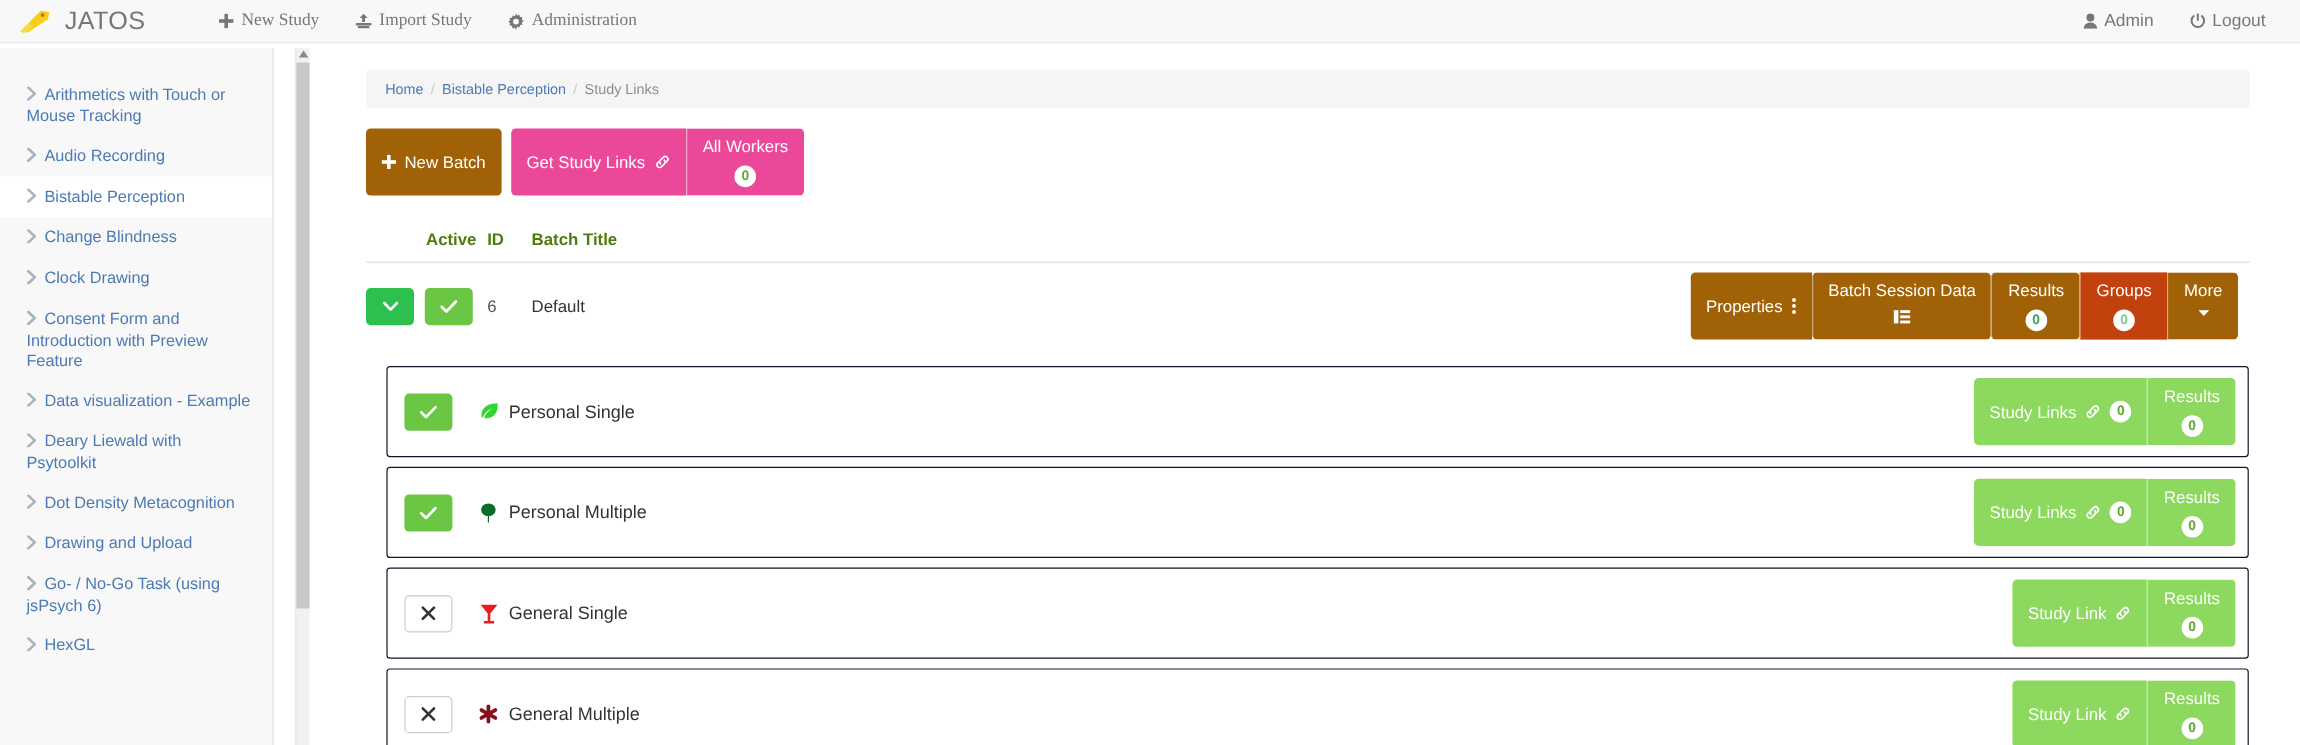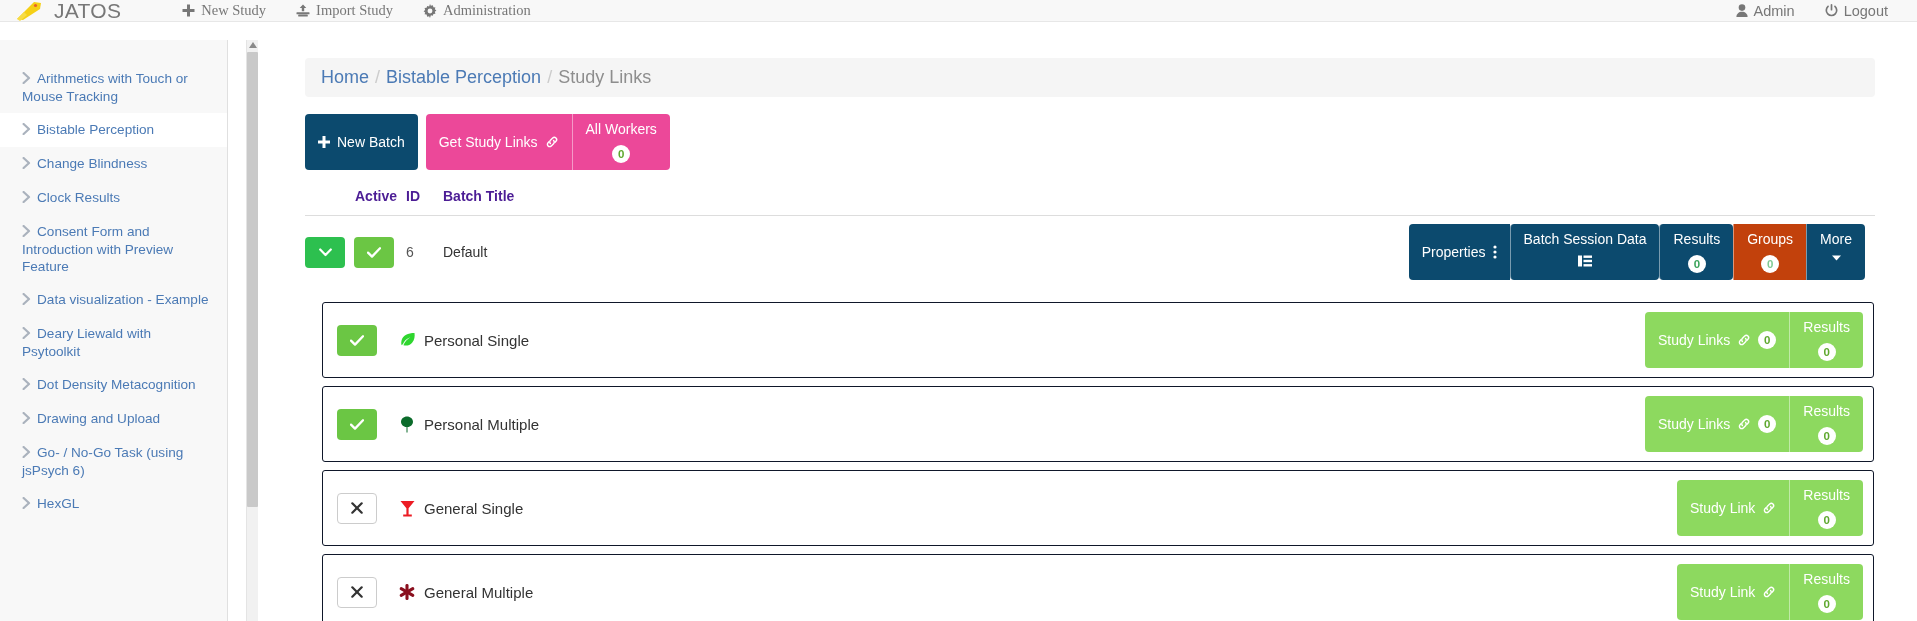--- a/index.html
+++ b/index.html
@@ -6,21 +6,21 @@
   html, body {
     width: 1917px; height: 621px;
     font-family: "Liberation Sans", sans-serif;
     background: #ffffff;
     overflow: hidden;
   }
 
   
   .navbar {
     position: absolute; top: 0; left: 0;
-    width: 1917px; height: 22px;
+    width: 1917px; height: 36px;
     background: #f8f8f8;
     border-bottom: 1px solid #e7e7e7;
     display: flex; align-items: center;
   }
   .brand-logo {
     margin-left: 12px; width: 34px; height: 26px;
     display: flex; align-items: center; justify-content: center;
   }
   .brand-name {
     margin-left: 8px;
@@ -76,55 +76,55 @@
   
   .content {
     position: absolute; top: 40px; left: 260px;
     width: 1657px; height: 581px;
     background: #fff; overflow: hidden;
   }
   .content-pad { padding: 18px 42px 0 45px; }
 
   .breadcrumb {
     background: #f5f5f5; border-radius: 4px;
-    padding: 9px 16px; font-size: 18px; color: #999;
+    padding: 9px 16px; font-size: 12px; color: #999;
     display: flex; align-items: center; gap: 6px;
   }
   .breadcrumb a { color: #4b7ab5; text-decoration: none; cursor: pointer; }
   .bc-sep { color: #ccc; }
   .bc-active { color: #8e8e8e; }
 
   
   .btn-row { margin-top: 17px; display: flex; }
   .btn {
     border: none; cursor: pointer; color: #fff;
     font-size: 14px; font-family: "Liberation Sans", sans-serif;
     display: inline-flex; align-items: center; gap: 7px;
     padding: 7px 13px; line-height: 17px;
   }
-  .btn-dark-green { background: #0c4a6e; border-radius: 4px; }
+  .btn-dark-green { background: #a16207; border-radius: 4px; }
   .btn-light-green { background: #ec4899; }
   .grp { display: flex; margin-left: 8px; }
   .grp .btn:first-child { border-radius: 4px 0 0 4px; }
   .grp .btn:last-child  { border-radius: 0 4px 4px 0; }
   .grp .btn + .btn { border-left: 1px solid rgba(255,255,255,.45); flex-direction: column; }
 
   .badge {
     background: #fff; color: #5fa82f;
     border-radius: 9px; min-width: 18px; height: 18px;
     font-size: 11.5px; font-weight: bold;
     display: inline-flex; align-items: center; justify-content: center;
     padding: 0 5px;
   }
   .badge-dark { color: #3aa35a; }
 
   
   .tbl-head {
-    margin-top: 18px; display: flex; align-items: flex-end;
-    font-size: 14px; font-weight: bold; color: #4c1d95;
+    margin-top: 28px; display: flex; align-items: flex-end;
+    font-size: 14px; font-weight: bold; color: #4d7c0f;
     padding: 0 0 11px 0;
   }
   .col-active { width: 101px; padding-left: 50px; }
   .col-id     { width: 37px; }
   .col-title  { flex: 1; }
 
   
   .batch-row {
     border-top: 1px solid #ddd;
     display: flex; align-items: center;
@@ -231,29 +231,32 @@
       <span>Logout</span>
     </a>
   </div>
 </div>
 
 <div class="sidebar">
   <div class="sidebar-inner" id="sidebar-list">
       <div class="side-item"><span class="caret"><svg class="icon-svg" style="display:inline-block;vertical-align:-1px" width="9" height="12" viewBox="0 0 9 12">
             <path d="M1.6 1 L7 6 L1.6 11" stroke="#aab2bd" stroke-width="2.2" fill="none" stroke-linecap="round" stroke-linejoin="round"></path>
           </svg></span><span>Arithmetics with Touch or Mouse Tracking</span></div>
+      <div class="side-item"><span class="caret"><svg class="icon-svg" style="display:inline-block;vertical-align:-1px" width="9" height="12" viewBox="0 0 9 12">
+            <path d="M1.6 1 L7 6 L1.6 11" stroke="#aab2bd" stroke-width="2.2" fill="none" stroke-linecap="round" stroke-linejoin="round"></path>
+          </svg></span><span>Audio Recording</span></div>
       <div class="side-item active"><span class="caret"><svg class="icon-svg" style="display:inline-block;vertical-align:-1px" width="9" height="12" viewBox="0 0 9 12">
             <path d="M1.6 1 L7 6 L1.6 11" stroke="#aab2bd" stroke-width="2.2" fill="none" stroke-linecap="round" stroke-linejoin="round"></path>
           </svg></span><span>Bistable Perception</span></div>
       <div class="side-item"><span class="caret"><svg class="icon-svg" style="display:inline-block;vertical-align:-1px" width="9" height="12" viewBox="0 0 9 12">
             <path d="M1.6 1 L7 6 L1.6 11" stroke="#aab2bd" stroke-width="2.2" fill="none" stroke-linecap="round" stroke-linejoin="round"></path>
           </svg></span><span>Change Blindness</span></div>
       <div class="side-item"><span class="caret"><svg class="icon-svg" style="display:inline-block;vertical-align:-1px" width="9" height="12" viewBox="0 0 9 12">
             <path d="M1.6 1 L7 6 L1.6 11" stroke="#aab2bd" stroke-width="2.2" fill="none" stroke-linecap="round" stroke-linejoin="round"></path>
-          </svg></span><span>Clock Results</span></div>
+          </svg></span><span>Clock Drawing</span></div>
       <div class="side-item"><span class="caret"><svg class="icon-svg" style="display:inline-block;vertical-align:-1px" width="9" height="12" viewBox="0 0 9 12">
             <path d="M1.6 1 L7 6 L1.6 11" stroke="#aab2bd" stroke-width="2.2" fill="none" stroke-linecap="round" stroke-linejoin="round"></path>
           </svg></span><span>Consent Form and Introduction with Preview Feature</span></div>
       <div class="side-item"><span class="caret"><svg class="icon-svg" style="display:inline-block;vertical-align:-1px" width="9" height="12" viewBox="0 0 9 12">
             <path d="M1.6 1 L7 6 L1.6 11" stroke="#aab2bd" stroke-width="2.2" fill="none" stroke-linecap="round" stroke-linejoin="round"></path>
           </svg></span><span>Data visualization - Example</span></div>
       <div class="side-item"><span class="caret"><svg class="icon-svg" style="display:inline-block;vertical-align:-1px" width="9" height="12" viewBox="0 0 9 12">
             <path d="M1.6 1 L7 6 L1.6 11" stroke="#aab2bd" stroke-width="2.2" fill="none" stroke-linecap="round" stroke-linejoin="round"></path>
           </svg></span><span>Deary Liewald with Psytoolkit</span></div>
       <div class="side-item"><span class="caret"><svg class="icon-svg" style="display:inline-block;vertical-align:-1px" width="9" height="12" viewBox="0 0 9 12">

